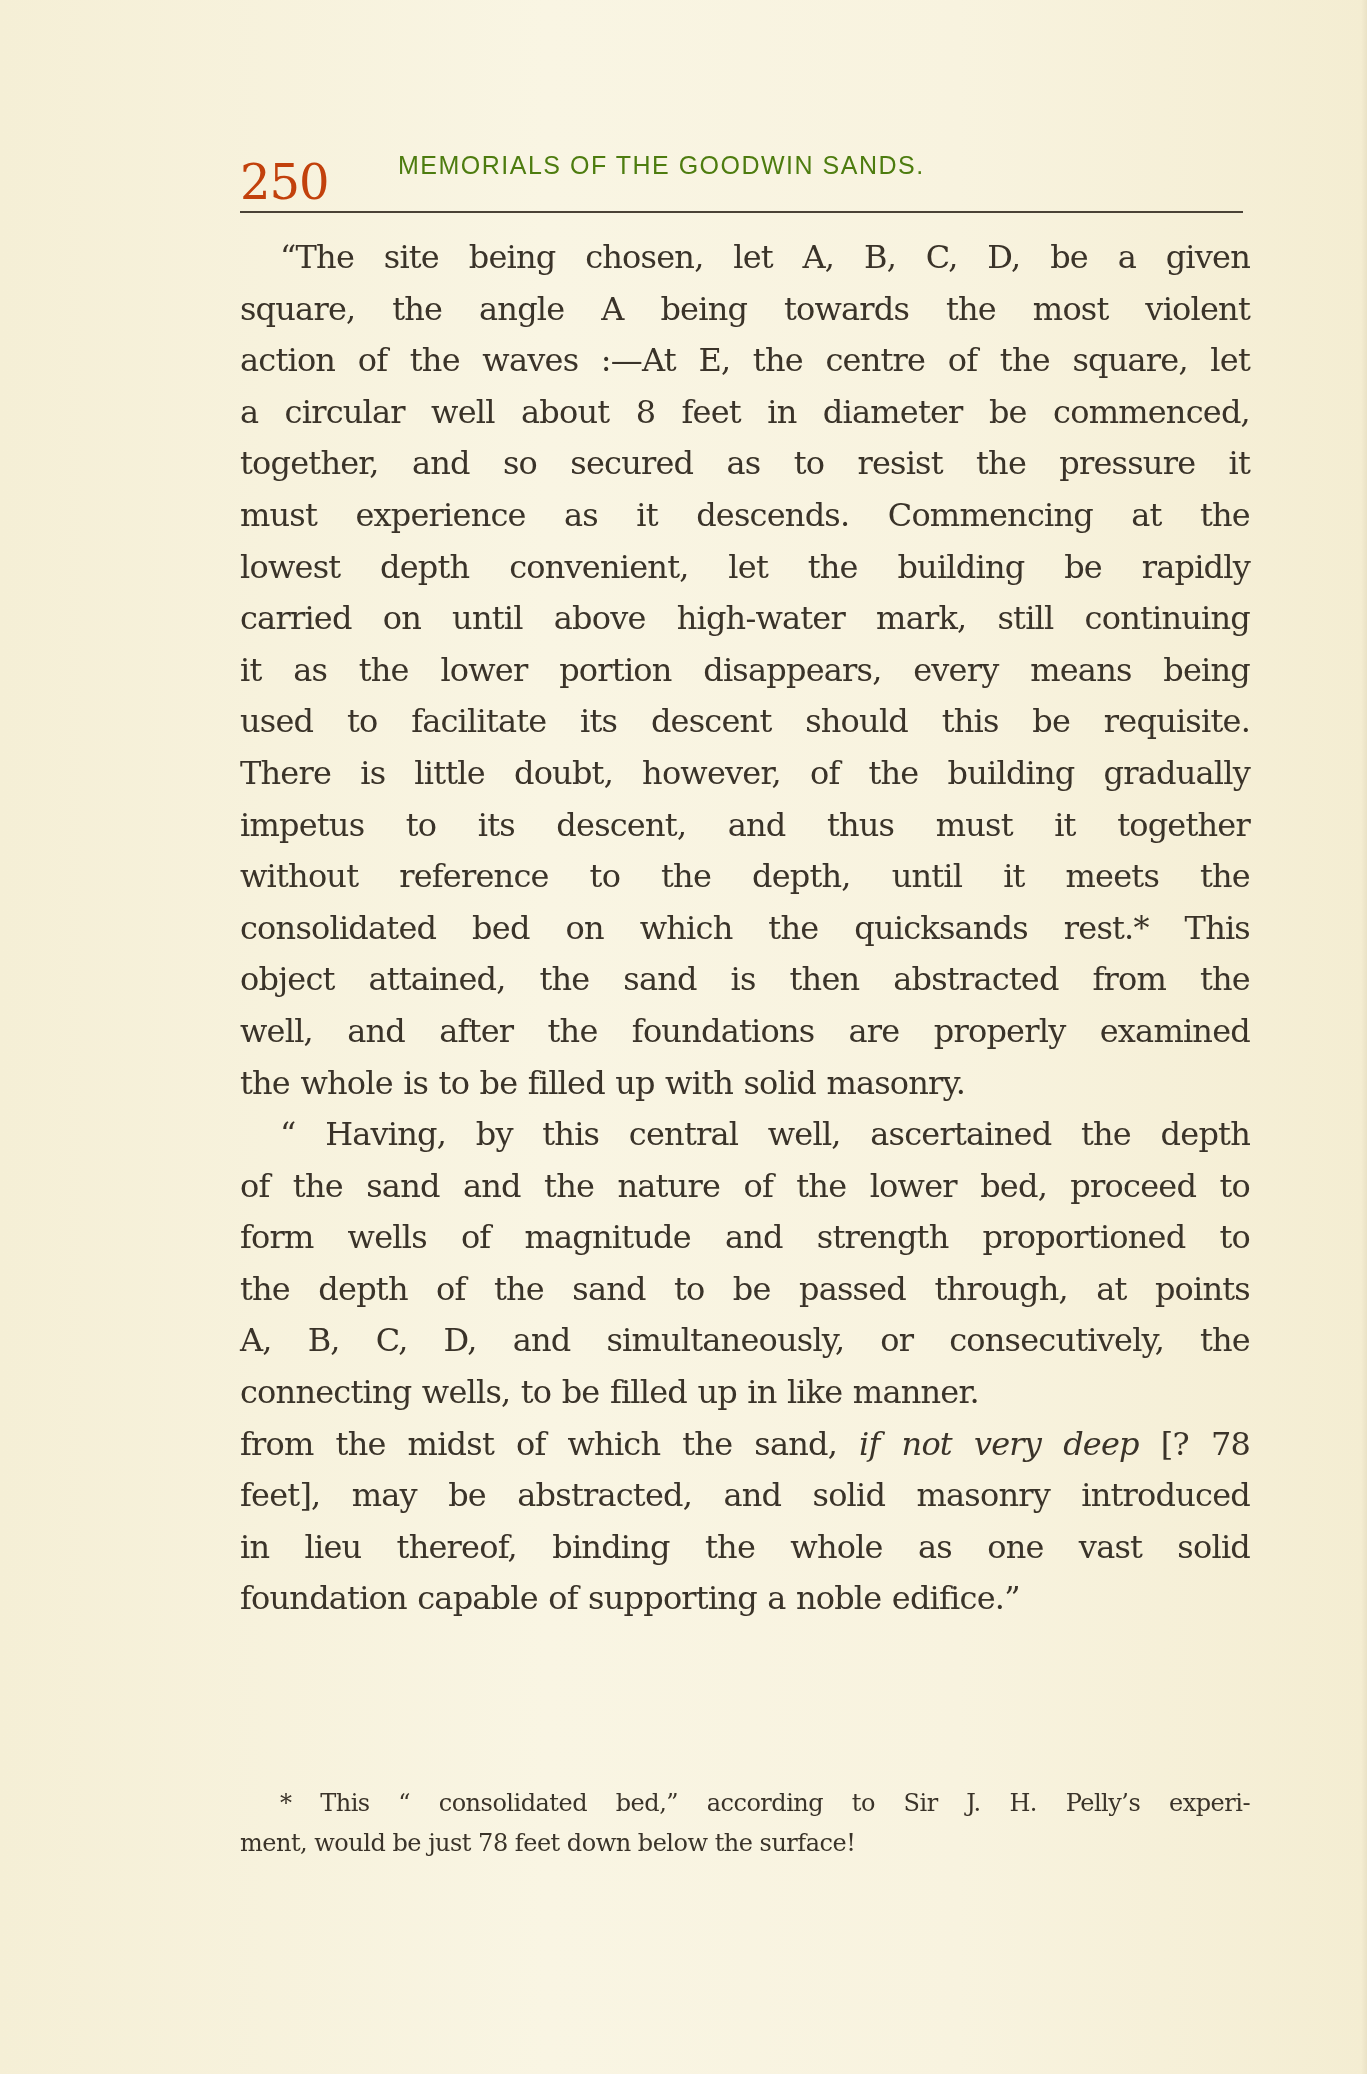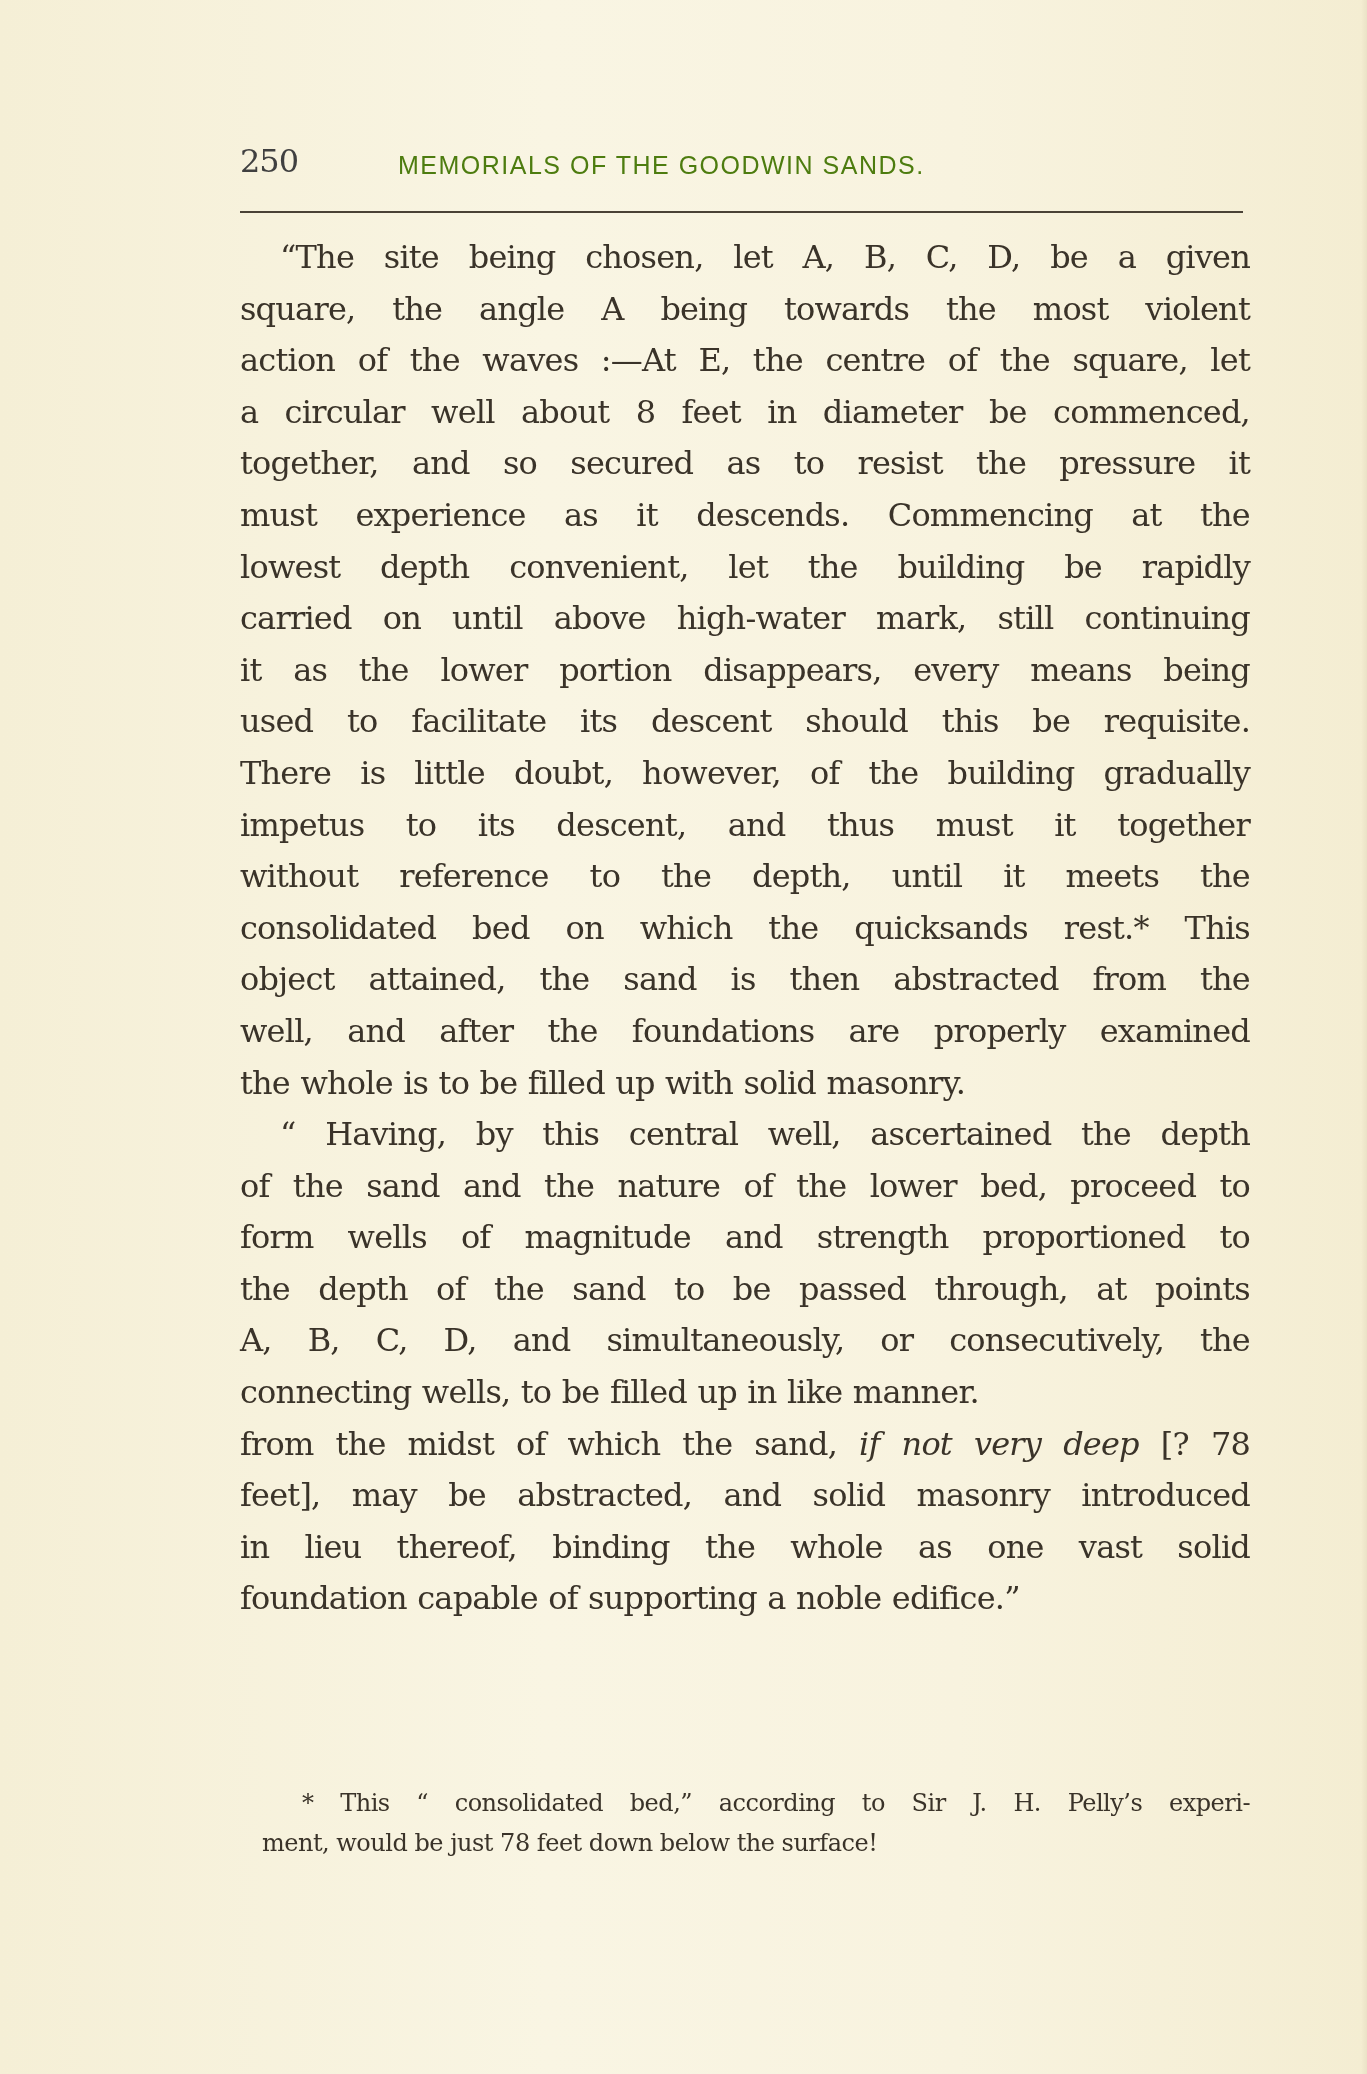--- a/index.html
+++ b/index.html
@@ -25,25 +25,25 @@
   .running-head {
     position: absolute;
     top: 142px;
     left: 0;
     width: 1010px;
     height: 50px;
   }
   .page-number {
     position: absolute;
     left: 0;
-    top: 0;
+    top: 12px;
     font-family: "DejaVu Serif", serif;
-    font-size: 32px;
+    font-size: 48px;
     letter-spacing: -1px;
-    color: #404040;
+    color: #c2410c;
   }
   .running-title {
     position: absolute;
     left: 158px;
     top: 9px;
     font-family: Liberation Sans, sans-serif;
     font-size: 25px;
     letter-spacing: 1.5px;
     color: #4d7c0f;
   }
@@ -89,21 +89,20 @@
   }
   .fn-line {
     display: block;
     height: 40px;
     line-height: 40px;
     font-size: 24px;
     white-space: nowrap;
     text-align: justify;
     text-align-last: justify;
     letter-spacing: -0.5px;
-    margin-left: 22px;
   }
   .fn-line.indent {
     padding-left: 40px;
   }
   .fn-line.last {
     text-align-last: left;
   }
   .edge-shadow {
     position: absolute;
     right: 0;

